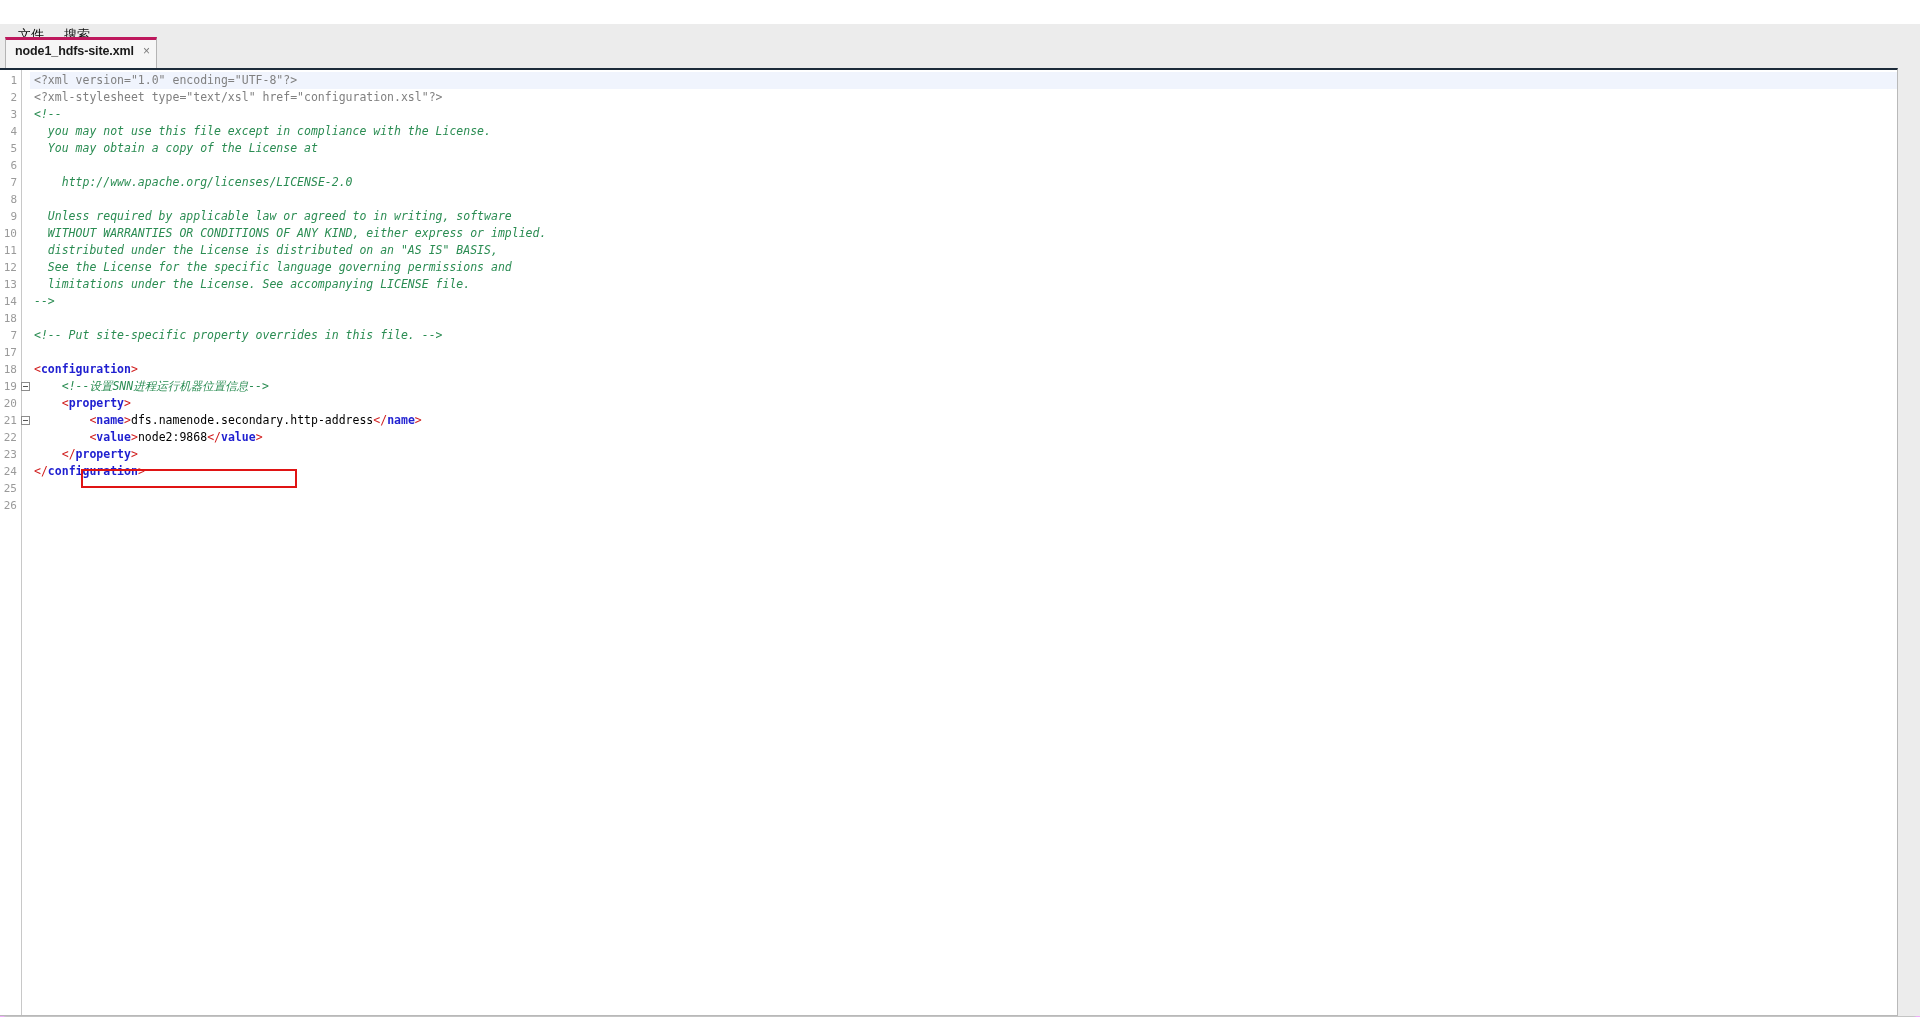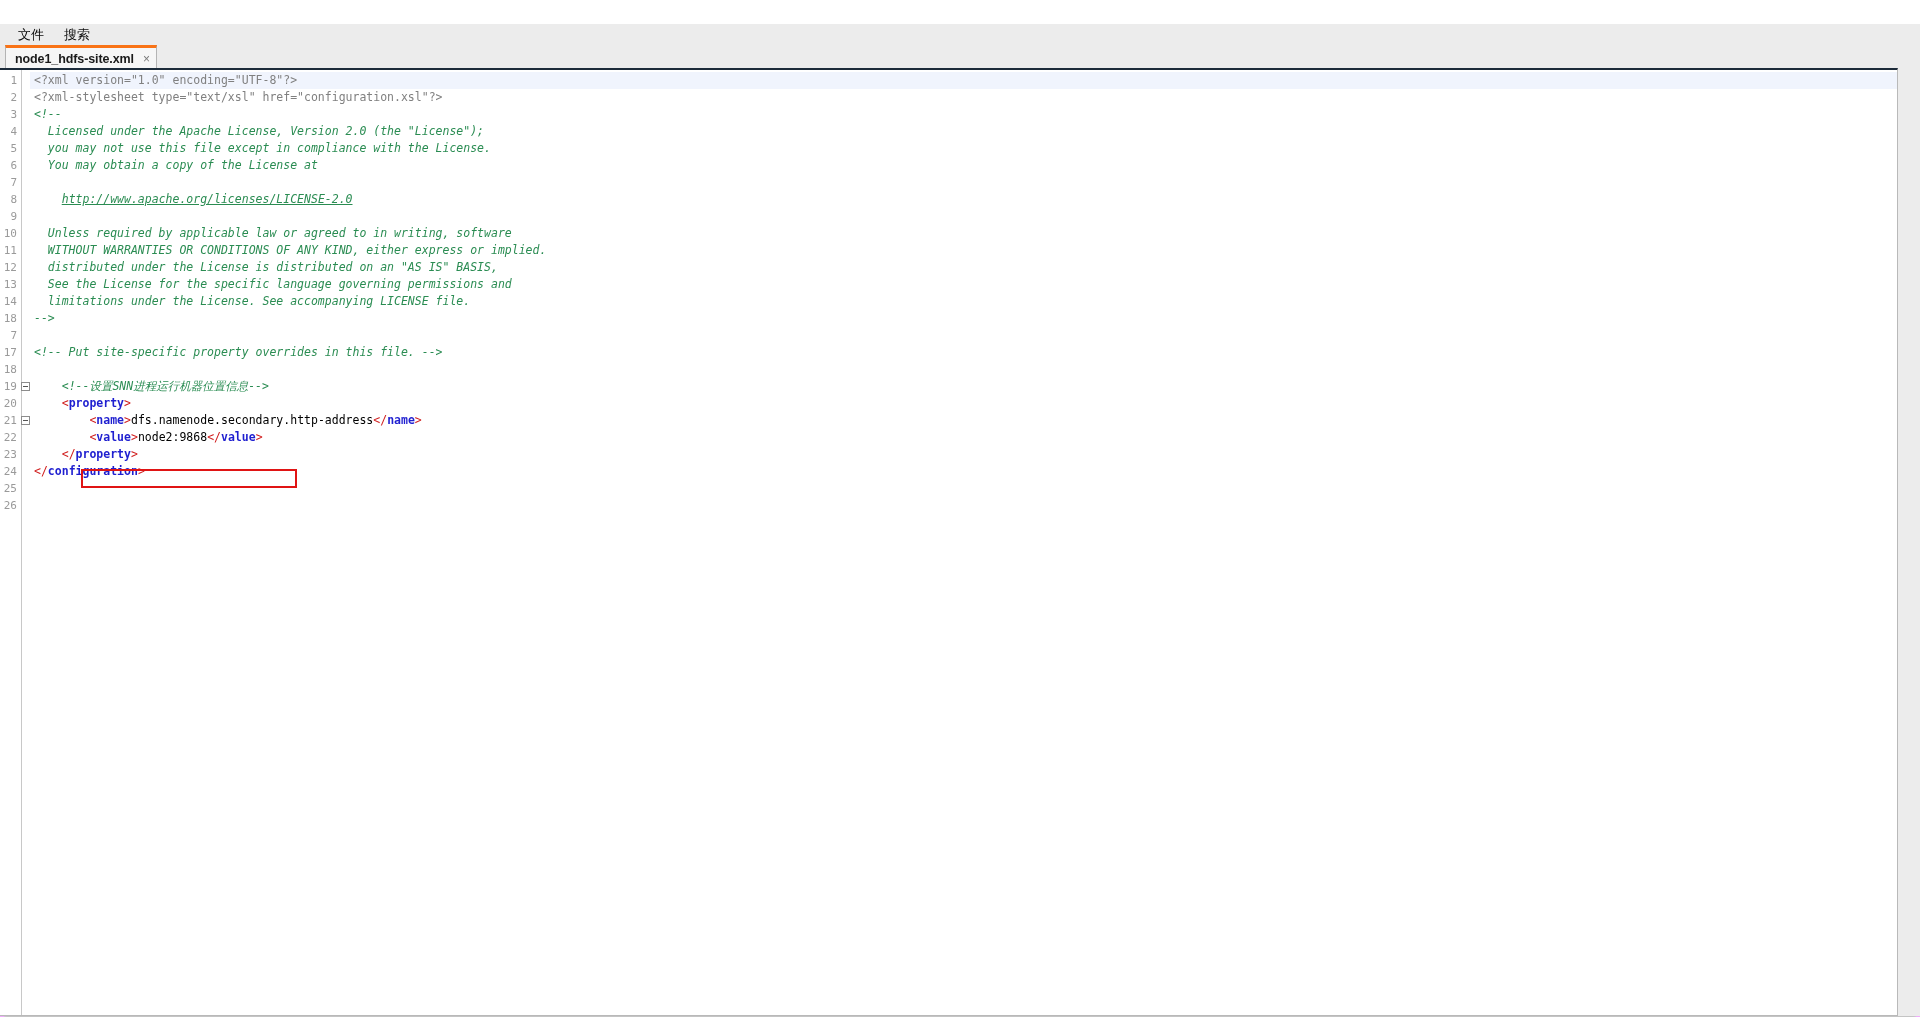--- a/index.html
+++ b/index.html
@@ -53,22 +53,22 @@
     flex: none;
     position: relative;
   }
   .tab {
     display: flex;
     align-items: center;
     height: 21px;
     background: #f6f6f6;
     border: 1px solid #b4b4b4;
     border-bottom: none;
-    border-top: 3px solid #f97316;
-    padding: 0 6px 0 9px;
+    border-top: 3px solid #be185d;
+    padding: 0 6px 8px 9px;
     position: relative;
     top: 1px;
     cursor: default;
   }
   .tab-label {
     font-size: 12.5px;
     font-weight: bold;
     color: #1a1a1a;
     letter-spacing: -0.1px;
     white-space: nowrap;
@@ -160,21 +160,21 @@
     font-family: "DejaVu Sans Mono", "Liberation Mono", monospace;
     font-size: 11.5px;
     white-space: pre;
     padding-left: 4px;
     color: #000000;
   }
   .code-line.current { background: #f0f4fd; }
 
   
   .t-com   { color: #2a8c52; font-style: italic; }
-  .t-url   { color: #2a8c52; font-style: italic; text-decoration: underline; }
+  .t-url   { color: #2a8c52; font-style: italic; }
   .t-punc  { color: #d01d1d; }
   .t-tag   { color: #1f1fd0; font-weight: bold; }
   .t-txt   { color: #000000; }
   .t-pi    { color: #808080; }
 
   
   .annot-box {
     position: absolute;
     border: 2px solid #e01414;
     box-sizing: border-box;
@@ -268,35 +268,35 @@
           <div class="ln">23</div>
           <div class="ln">24</div>
           <div class="ln">25</div>
           <div class="ln">26</div>
         </div>
       <div class="code-area" id="code-area">
 
       <div class="code-line current"><span class="t-pi">&lt;?xml version="1.0" encoding="UTF-8"?&gt;</span></div>
           <div class="code-line"><span class="t-pi">&lt;?xml-stylesheet type="text/xsl" href="configuration.xsl"?&gt;</span></div>
           <div class="code-line"><span class="t-com">&lt;!--</span></div>
-          <div class="code-line"><span class="t-com">  Licensed under the Apache License, Version 2.0 (the "License");</span></div>
           <div class="code-line"><span class="t-com">  you may not use this file except in compliance with the License.</span></div>
           <div class="code-line"><span class="t-com">  You may obtain a copy of the License at</span></div>
           <div class="code-line"><span class="t-com"></span></div>
           <div class="code-line"><span class="t-com">    </span><span class="t-url">http://www.apache.org/licenses/LICENSE-2.0</span></div>
           <div class="code-line"><span class="t-com"></span></div>
           <div class="code-line"><span class="t-com">  Unless required by applicable law or agreed to in writing, software</span></div>
           <div class="code-line"><span class="t-com">  WITHOUT WARRANTIES OR CONDITIONS OF ANY KIND, either express or implied.</span></div>
           <div class="code-line"><span class="t-com">  distributed under the License is distributed on an "AS IS" BASIS,</span></div>
           <div class="code-line"><span class="t-com">  See the License for the specific language governing permissions and</span></div>
           <div class="code-line"><span class="t-com">  limitations under the License. See accompanying LICENSE file.</span></div>
           <div class="code-line"><span class="t-com">--&gt;</span></div>
           <div class="code-line"><span class="t-com"></span></div>
           <div class="code-line"><span class="t-com">&lt;!-- Put site-specific property overrides in this file. --&gt;</span></div>
           <div class="code-line"><span class="t-com"></span></div>
+          <div class="code-line"><span class="t-punc">&lt;</span><span class="t-tag">configuration</span><span class="t-punc">&gt;</span></div>
           <div class="code-line"><span class="t-txt">    </span><span class="t-com">&lt;!--设置SNN进程运行机器位置信息--&gt;</span></div>
           <div class="code-line"><span class="t-txt">    </span><span class="t-punc">&lt;</span><span class="t-tag">property</span><span class="t-punc">&gt;</span></div>
           <div class="code-line"><span class="t-txt">        </span><span class="t-punc">&lt;</span><span class="t-tag">name</span><span class="t-punc">&gt;</span><span class="t-txt">dfs.namenode.secondary.http-address</span><span class="t-punc">&lt;/</span><span class="t-tag">name</span><span class="t-punc">&gt;</span></div>
           <div class="code-line"><span class="t-txt">        </span><span class="t-punc">&lt;</span><span class="t-tag">value</span><span class="t-punc">&gt;</span><span class="t-txt">node2:9868</span><span class="t-punc">&lt;/</span><span class="t-tag">value</span><span class="t-punc">&gt;</span></div>
           <div class="code-line"><span class="t-txt">    </span><span class="t-punc">&lt;/</span><span class="t-tag">property</span><span class="t-punc">&gt;</span></div>
           <div class="code-line"><span class="t-punc">&lt;/</span><span class="t-tag">configuration</span><span class="t-punc">&gt;</span></div>
           <div class="code-line"><span class="t-txt"></span></div>
           <div class="annot-box" id="annot-box" style="left: 51px; top: 399px; width: 216px; height: 19px; border-color: rgb(224, 20, 20);"></div>
         </div>
     </div>

